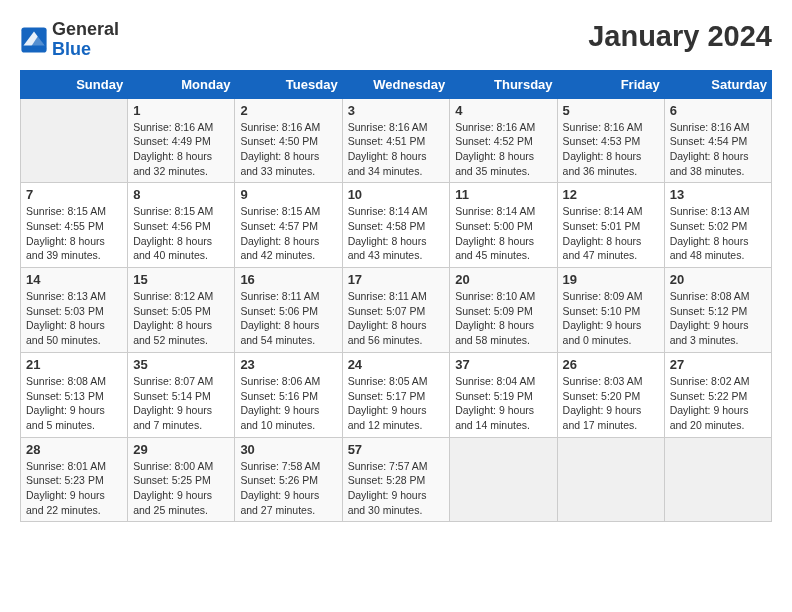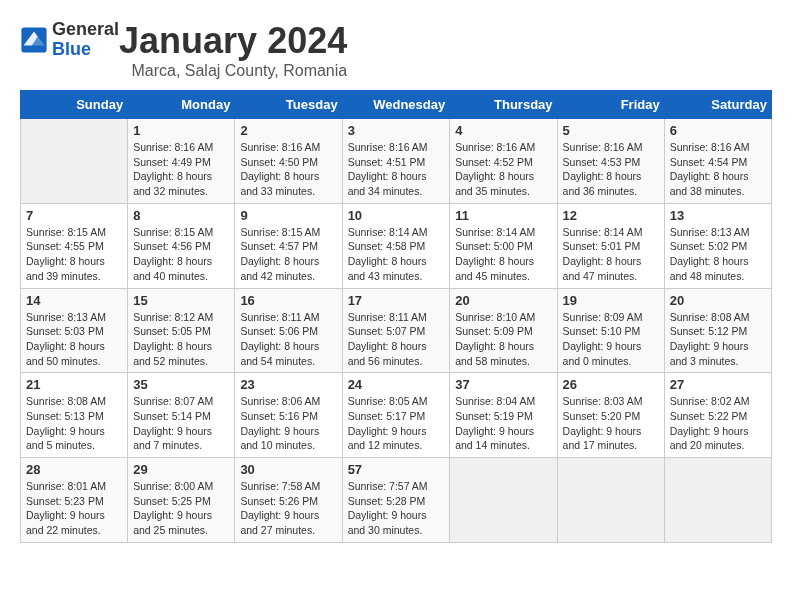--- a/index.html
+++ b/index.html
@@ -5,20 +5,21 @@
     * { box-sizing: border-box; margin: 0; padding: 0; }
     body {
       font-family: Arial, sans-serif;
       background: #fff;
       width: 792px;
       min-height: 612px;
       padding: 20px;
     }
     .header {
       display: flex;
+      justify-content: space-between;
       align-items: flex-start;
       margin-bottom: 10px;
     }
     .logo {
       display: flex;
       align-items: center;
       gap: 4px;
     }
     .logo-text {
       display: flex;
@@ -30,21 +31,21 @@
     .logo-general { color: #333; }
     .logo-blue { color: #1565c0; }
     .logo-icon {
       width: 28px;
       height: 28px;
     }
     .title-block {
       text-align: right;
     }
     .title-block h1 {
-      font-size: 36px;
+      font-size: 29px;
       font-weight: bold;
       color: #333;
     }
     .title-block h2 {
       font-size: 16px;
       font-weight: normal;
       color: #555;
     }
     .calendar {
       width: 100%;
@@ -99,21 +100,20 @@
       <polygon points="20,8 35,28 5,28" fill="#fff" opacity="0.9"></polygon>
       <polygon points="26,14 38,32 14,32" fill="#1565c0" opacity="0.7"></polygon>
     </svg>
     <div class="logo-text">
       <span class="logo-general">General</span>
       <span class="logo-blue">Blue</span>
     </div>
   </div>
   <div class="title-block">
     <h1>January 2024</h1>
-    <h2>Marca, Salaj County, Romania</h2>
   </div>
 </div>
 
 <table class="calendar">
   <thead>
     <tr>
     <th>Sunday</th>
         <th>Monday</th>
         <th>Tuesday</th>
         <th>Wednesday</th>

